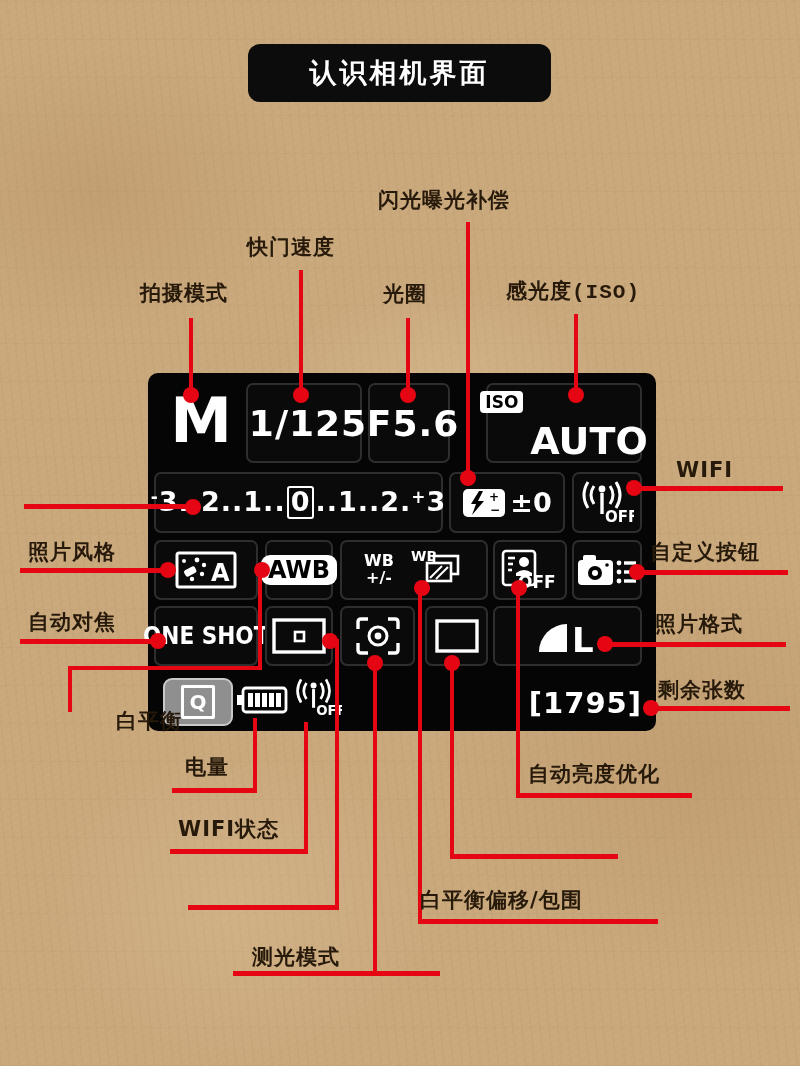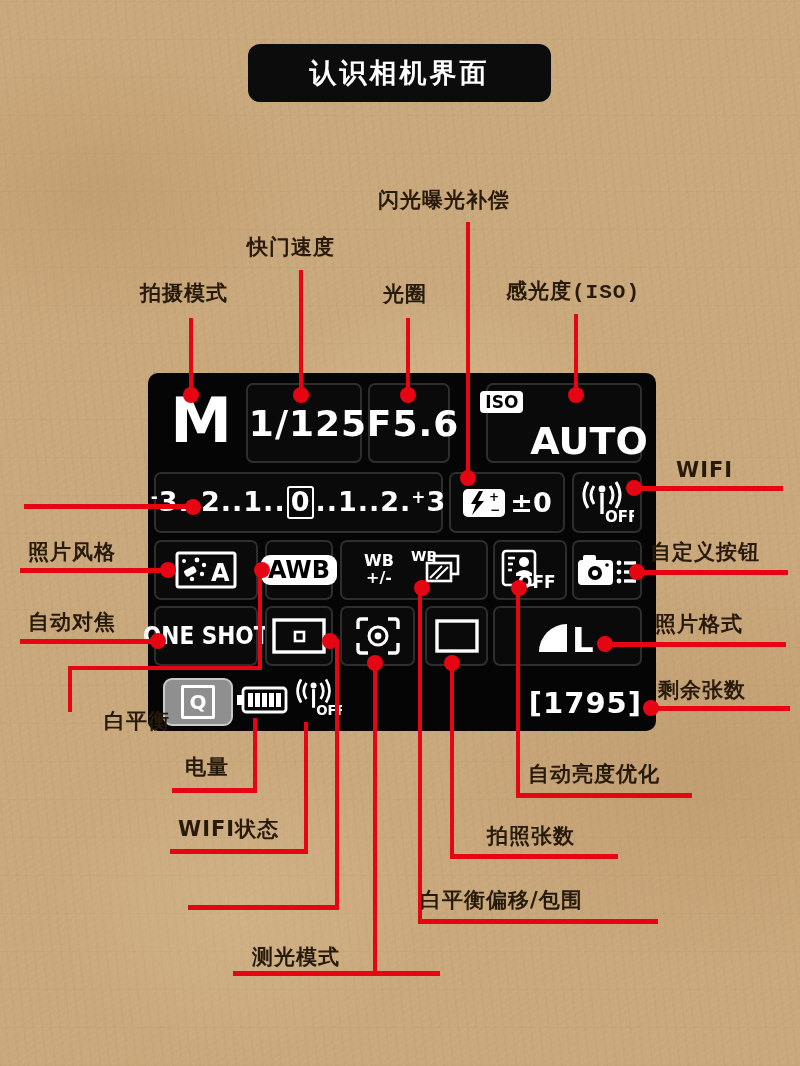--- a/index.html
+++ b/index.html
@@ -235,21 +235,21 @@
   <div class="abs rd" style="left:185px;top:499px;"></div>
 
   <div class="abs lbl" style="left:28px;top:538px;">照片风格</div>
   <div class="abs rl" style="left:20px;top:568px;width:148px;height:5px;"></div>
   <div class="abs rd" style="left:160px;top:562px;"></div>
 
   <div class="abs lbl" style="left:28px;top:608px;">自动对焦</div>
   <div class="abs rl" style="left:20px;top:639px;width:138px;height:5px;"></div>
   <div class="abs rd" style="left:150px;top:633px;"></div>
 
-  <div class="abs lbl" style="left:104px;top:707px;">白平衡</div>
+  <div class="abs lbl" style="left:116px;top:707px;">白平衡</div>
   <div class="abs rl" style="left:68px;top:666px;width:4px;height:46px;"></div>
   <div class="abs rl" style="left:68px;top:666px;width:194px;height:4px;"></div>
   <div class="abs rl" style="left:258px;top:572px;width:4px;height:98px;"></div>
   <div class="abs rd" style="left:254px;top:562px;"></div>
 
   <div class="abs lbl" style="left:668px;top:458px;margin-left:8px;">WIFI</div>
   <div class="abs rl" style="left:634px;top:486px;width:149px;height:5px;"></div>
   <div class="abs rd" style="left:626px;top:480px;"></div>
 
   <div class="abs lbl" style="left:650px;top:538px;">自定义按钮</div>
@@ -280,21 +280,20 @@
   <div class="abs lbl" style="left:252px;top:943px;">测光模式</div>
   <div class="abs rd" style="left:367px;top:655px;"></div>
   <div class="abs rl" style="left:373px;top:660px;width:4px;height:315px;"></div>
   <div class="abs rl" style="left:233px;top:971px;width:207px;height:5px;"></div>
 
   <div class="abs lbl" style="left:420px;top:886px;">白平衡偏移/包围</div>
   <div class="abs rd" style="left:414px;top:580px;"></div>
   <div class="abs rl" style="left:418px;top:588px;width:4px;height:335px;"></div>
   <div class="abs rl" style="left:418px;top:919px;width:240px;height:5px;"></div>
 
-  <div class="abs lbl" style="left:487px;top:822px;">拍照张数</div>
   <div class="abs rd" style="left:444px;top:655px;"></div>
   <div class="abs rl" style="left:450px;top:660px;width:4px;height:198px;"></div>
   <div class="abs rl" style="left:450px;top:854px;width:168px;height:5px;"></div>
 
   <div class="abs lbl" style="left:528px;top:760px;">自动亮度优化</div>
   <div class="abs rd" style="left:511px;top:580px;"></div>
   <div class="abs rl" style="left:516px;top:588px;width:4px;height:210px;"></div>
   <div class="abs rl" style="left:516px;top:793px;width:176px;height:5px;"></div>
 
 </div>

